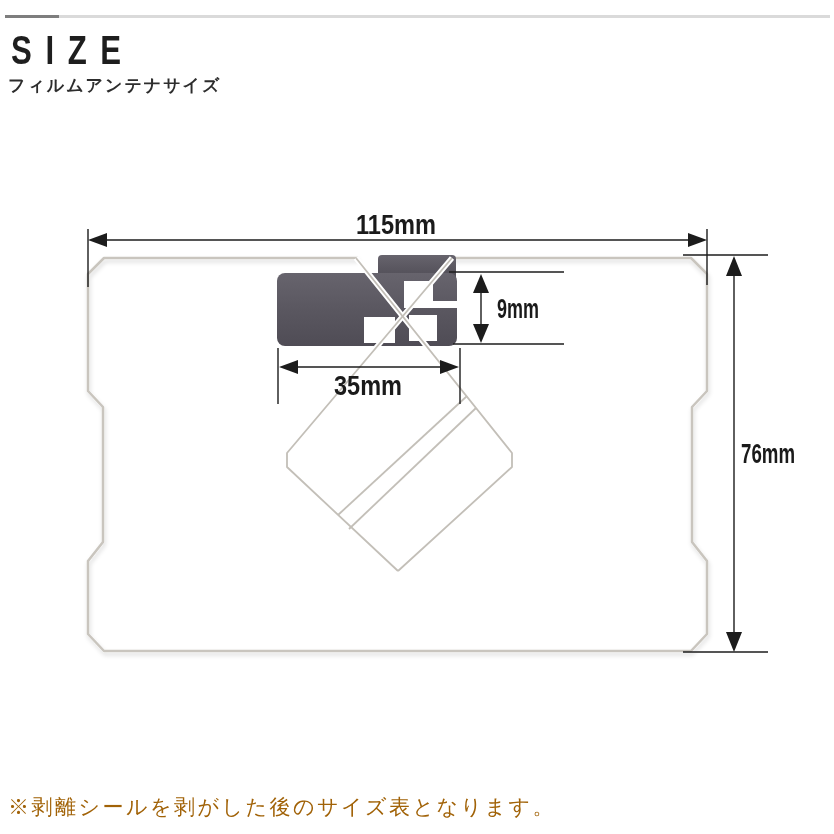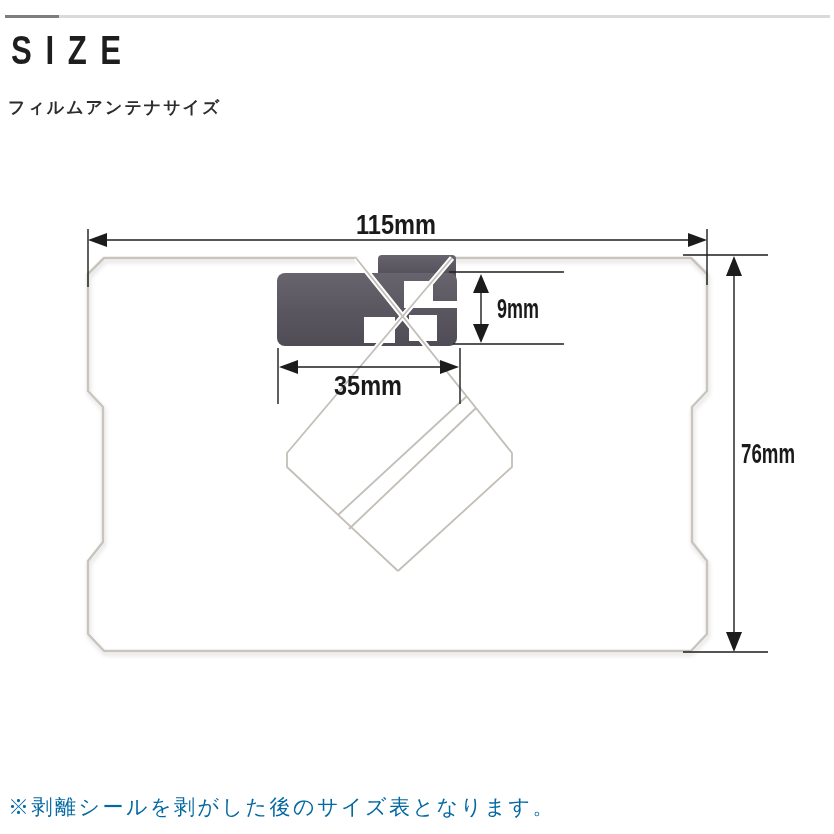--- a/index.html
+++ b/index.html
@@ -19,41 +19,41 @@
     position:absolute;left:0;top:0;width:54px;height:3px;background:#7e7e7e;
   }
   .page-title{
     position:absolute;left:11px;top:30px;margin:0;
     font-size:39px;font-weight:700;color:#1e1e1e;
     letter-spacing:17px;line-height:1;
     transform:scale(0.80,1.04);transform-origin:0 0;
     white-space:nowrap;
   }
   .page-subtitle{
-    position:absolute;left:8px;top:96px;
+    position:absolute;left:8px;top:74px;
     font-size:17px;font-weight:700;color:#2d2d2d;
     letter-spacing:2px;white-space:nowrap;
   }
 
   
   .diagram-svg{position:absolute;left:0;top:0;}
   .film-line{fill:none;stroke:#c9c5be;stroke-width:2.5;stroke-linejoin:round;}
   .trace-under{fill:none;stroke:#ffffff;stroke-width:5.5;stroke-linejoin:round;}
   .trace-over{fill:none;stroke:#c3bfb8;stroke-width:1.8;stroke-linejoin:round;}
   .dim-line{fill:none;stroke:#1c1c1c;stroke-width:1.4;}
   .dim-head{fill:#1c1c1c;stroke:none;}
   .dim-label{
     font-family:"Liberation Sans", sans-serif;
     font-size:27px;font-weight:700;fill:#1a1a1a;
   }
 
   
   .footnote{
     position:absolute;left:8px;top:793px;
-    font-size:21px;font-weight:400;color:#0369a1;
+    font-size:21px;font-weight:400;color:#a16207;
     letter-spacing:2.5px;white-space:nowrap;
   }
 </style>
 </head>
 <body>
 
 <div class="stage">
 
   <div class="accent-bar">
     <span class="dark-seg"></span>

